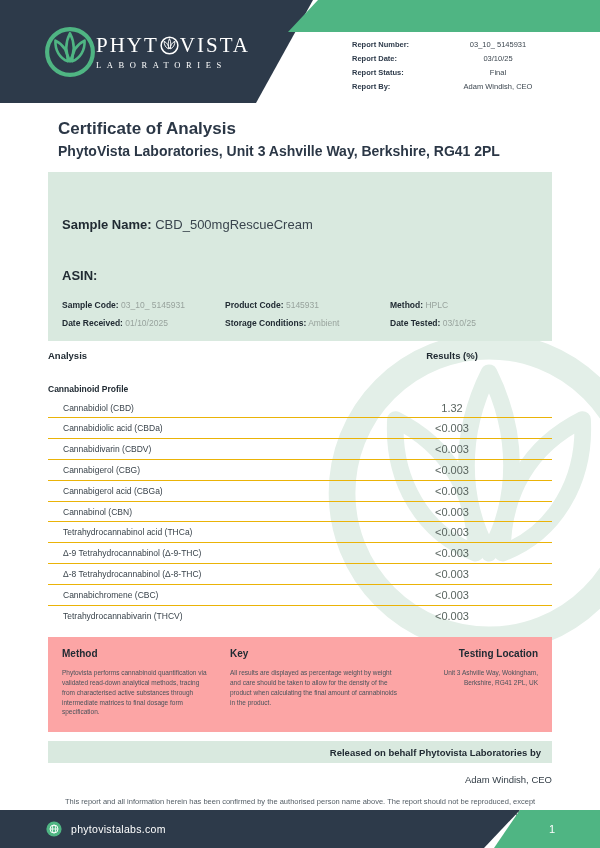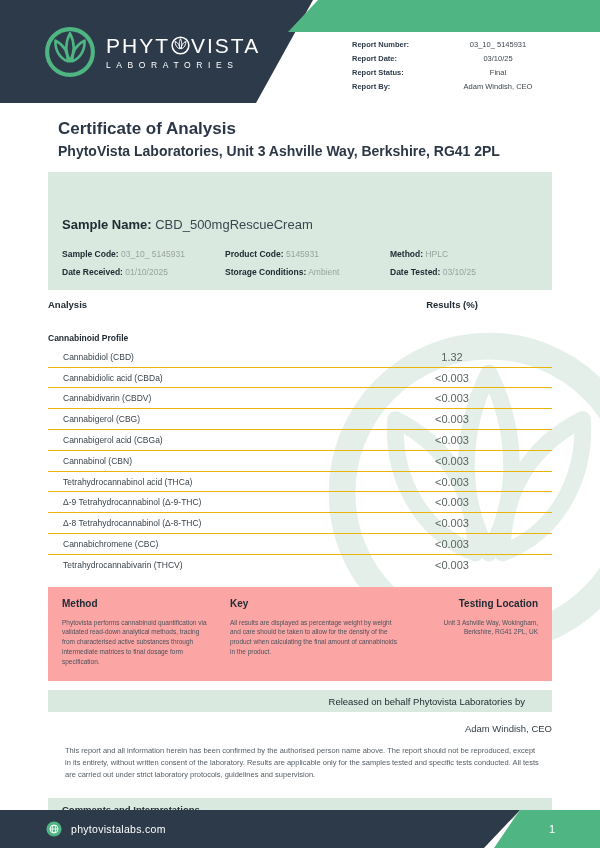--- a/index.html
+++ b/index.html
@@ -6,21 +6,21 @@
   html,body { width:600px; height:848px; }
   body { font-family:"Liberation Sans", sans-serif; background:#ffffff; }
   .page { position:relative; width:600px; height:848px; overflow:hidden; background:#fff; }
 
   
   .header { position:relative; height:105px; z-index:2; }
   .header-dark { position:absolute; top:0; left:0; width:330px; height:103px;
     background:#2d3a4a; clip-path:polygon(0 0, 313px 0, 256px 103px, 0 103px); }
   .header-green { position:absolute; top:0; left:288px; right:0; height:32px;
     background:#4fb583; clip-path:polygon(30px 0, 100% 0, 100% 100%, 0 100%); }
-  .logo { position:absolute; left:44px; top:26px; display:flex; align-items:center; gap:10px; }
+  .logo { position:absolute; left:44px; top:26px; display:flex; align-items:center; gap:0;font-family:Liberation Serif, serif; }
   .logo-mark { width:52px; height:52px; stroke:#4fb583; fill:none; }
   .wordmark { display:flex; flex-direction:column; }
   .wordmark-top { display:flex; align-items:center; color:#ffffff; font-size:21px;
     font-weight:500; letter-spacing:2px; line-height:1; }
   .o-mark { width:19px; height:19px; stroke:#ffffff; fill:none; margin:0 1px; }
   .wordmark-sub { color:#ffffff; font-size:8.5px; letter-spacing:5.6px; margin-top:4px; }
   .report-meta { position:absolute; left:352px; top:40px; width:208px; }
   .meta-row { display:flex; align-items:center; margin-bottom:5px; }
   .meta-label { width:84px; font-size:7.5px; font-weight:bold; color:#2d3a4a; }
   .meta-value { flex:1; text-align:center; font-size:7.5px; color:#3c464f; }
@@ -52,22 +52,22 @@
   .a-row .a-res { width:200px; text-align:center; font-size:11px; color:#5a6560; }
 
   .method-panel { margin:11px 48px 0; background:#fca5a5; display:flex; gap:18px; padding:11px 14px 15px; }
   .mp-col h3 { font-size:10px; font-weight:bold; color:#212b33; margin-bottom:9px; }
   .mp-body { font-size:6.5px; color:#49535b; line-height:1.5; }
   .mp-method { width:150px; }
   .mp-key { flex:1; }
   .mp-loc { width:122px; text-align:right; }
 
   .release-bar { margin:9px 48px 0; background:#d9e9df; height:22px; display:flex;
-    align-items:center; justify-content:flex-end; padding-right:27px;
-    font-size:9.5px; font-weight:normal; color:#212b33; }
+    align-items:center; justify-content:flex-end; padding-right:11px;
+    font-size:9.5px; font-weight:bold; color:#212b33; }
   .signatory { margin:11px 48px 0; text-align:right; font-size:9.5px; color:#323d46; }
   .disclaimer { margin:11px 60px 0 65px; font-size:7.5px; color:#535d65; line-height:1.55; }
 
   .comments-bar { margin:18px 48px 0; background:#d9e9df; height:22px; display:flex;
     align-items:center; padding-left:14px; font-size:9.5px; font-weight:bold; color:#212b33; }
   .comments-note { margin:48px 60px 0 65px; font-size:7.8px; color:#39434b; }
 
   
   .footer-bar { position:absolute; left:0; right:17px; bottom:0; height:38px; background:#2d3a4a;
     clip-path:polygon(0 0, 520px 0, 484px 38px, 0 38px);
@@ -141,20 +141,24 @@
 
   <div class="main">
     <h1 class="title">Certificate of Analysis</h1>
     <div class="subtitle">PhytoVista Laboratories, Unit 3 Ashville Way, Berkshire, RG41 2PL</div>
 
     <div class="sample-box">
       <div class="sample-line">
         <span class="lbl">Sample Name:</span>
         <span>CBD_500mgRescueCream</span>
       </div>
+      <div class="sample-line">
+        <span class="lbl">ASIN:</span>
+        <span></span>
+      </div>
       <div class="sample-grid">
         <div class="sg-cell">
           <span class="lbl">Sample Code:</span>
           <span class="sg-val">03_10_ 5145931</span>
         </div>
         <div class="sg-cell">
           <span class="lbl">Product Code:</span>
           <span class="sg-val">5145931</span>
         </div>
         <div class="sg-cell">

